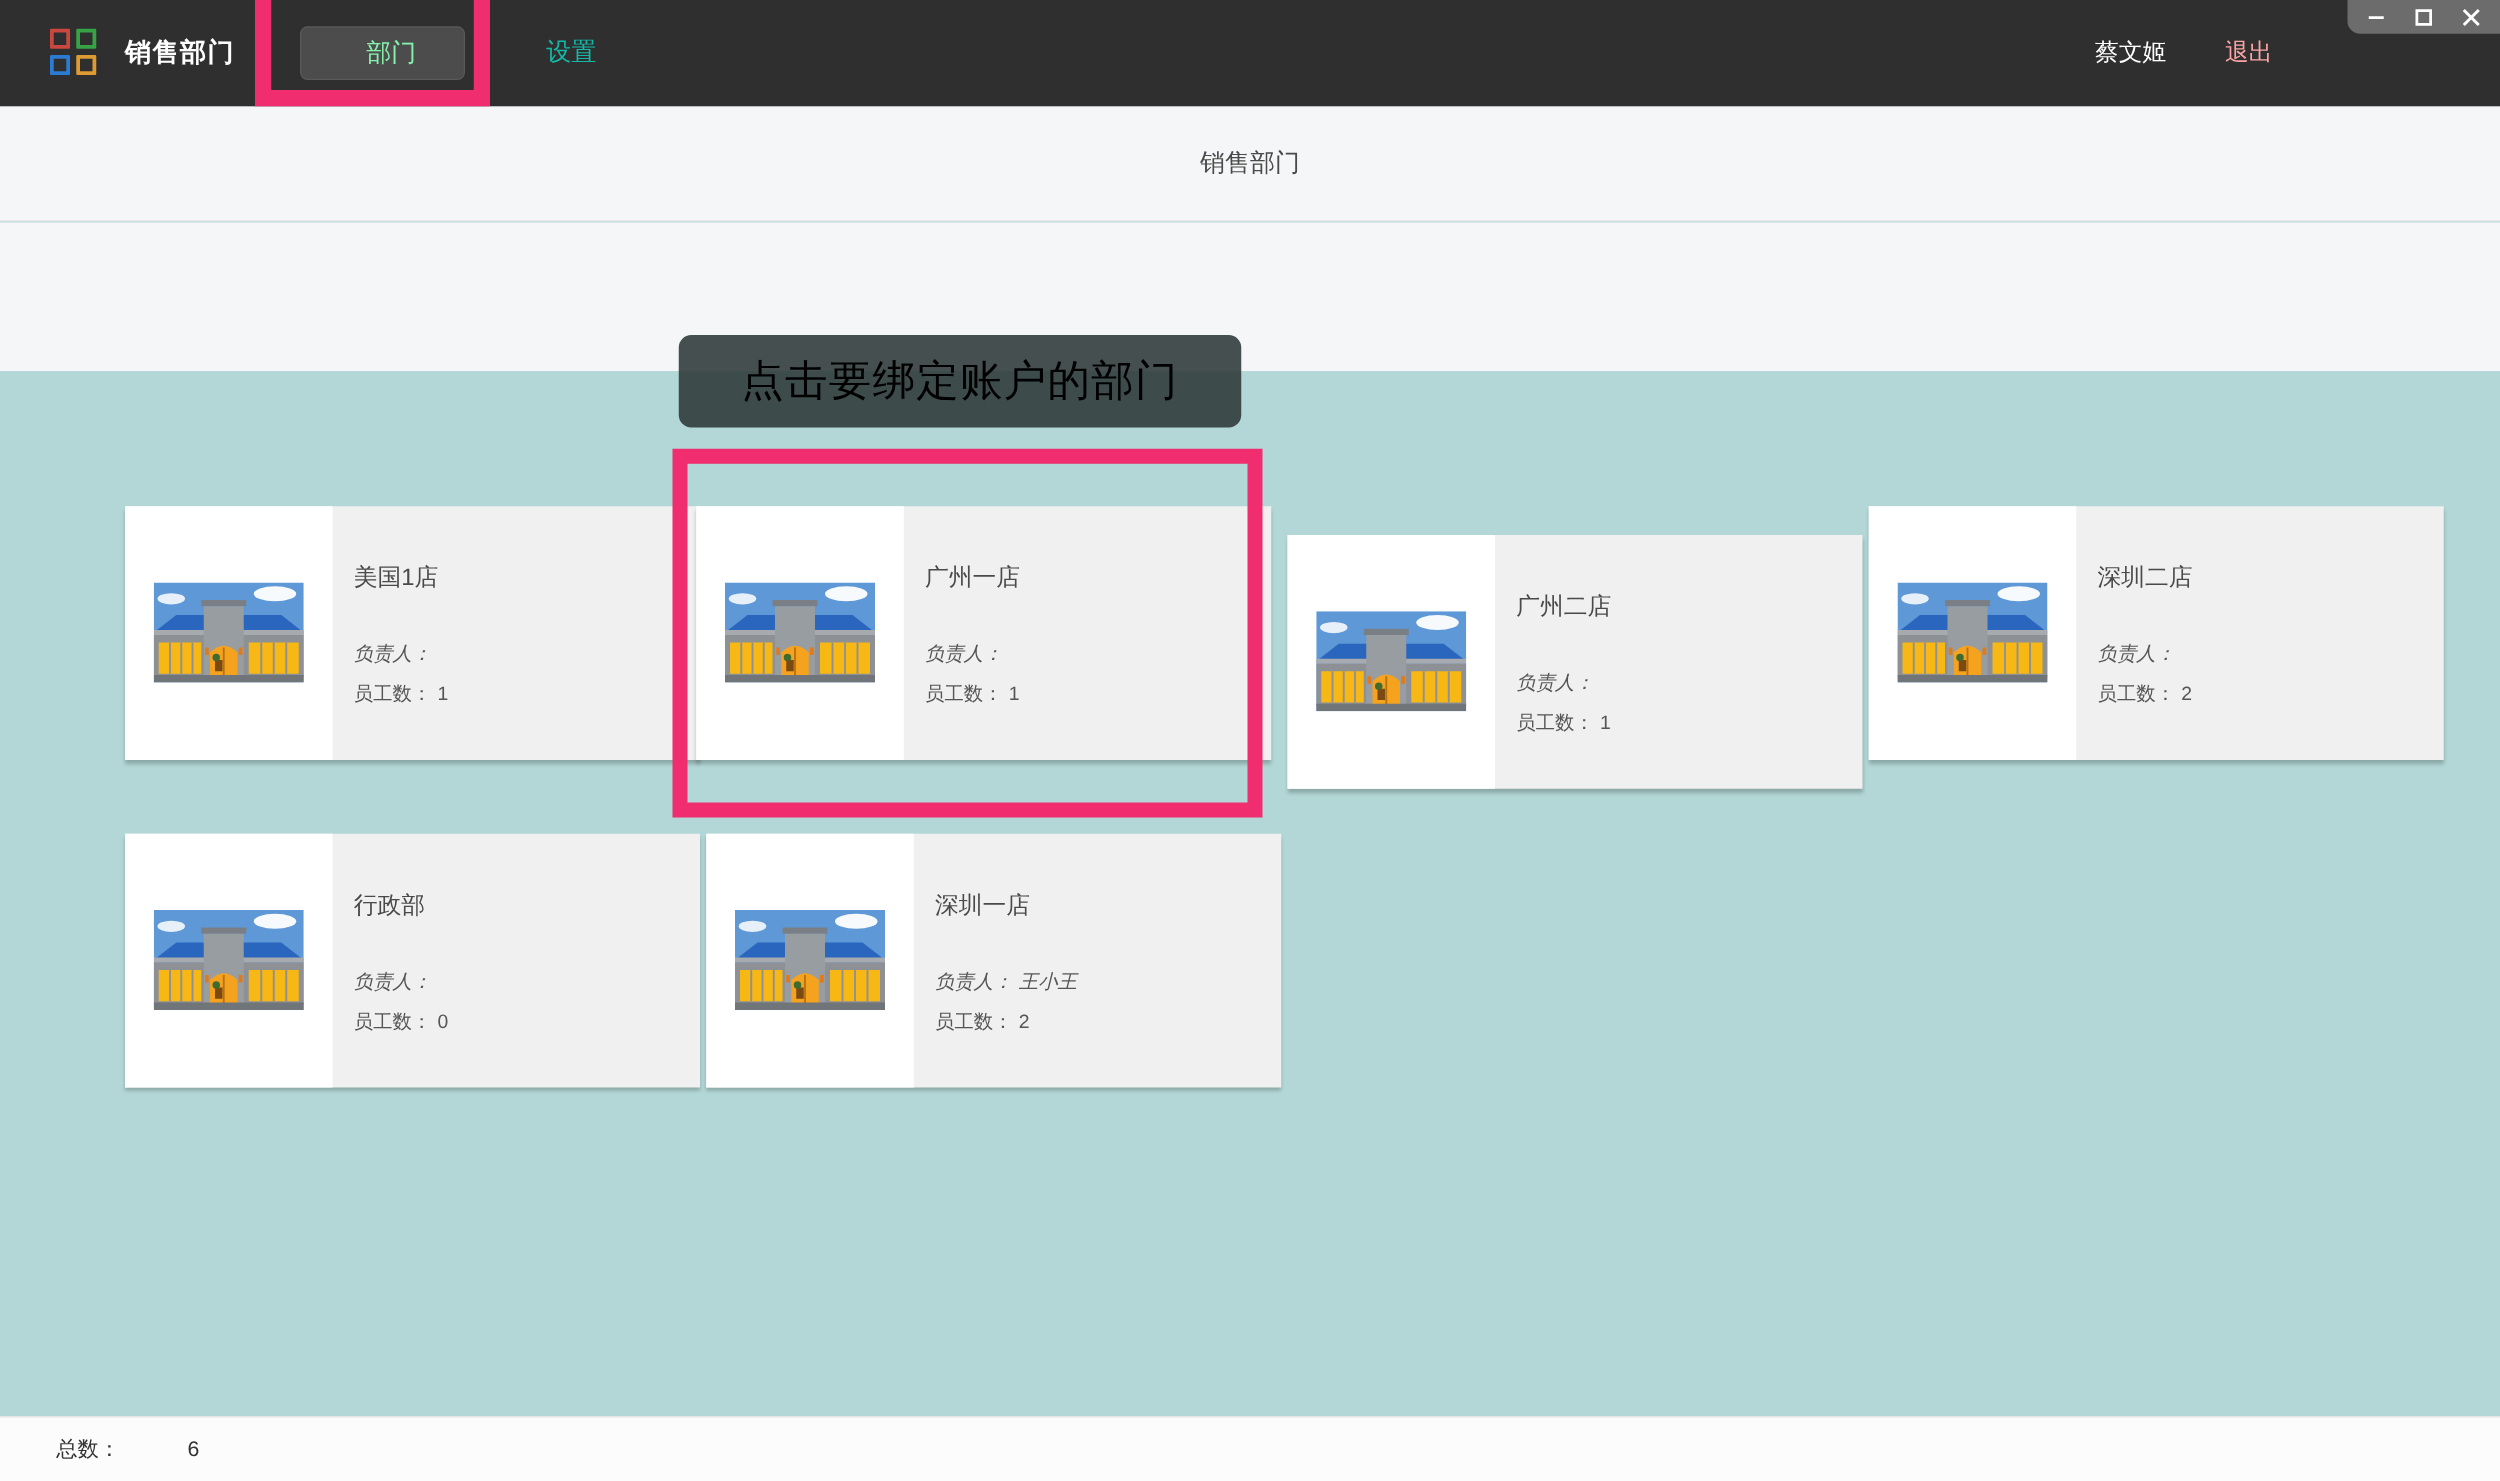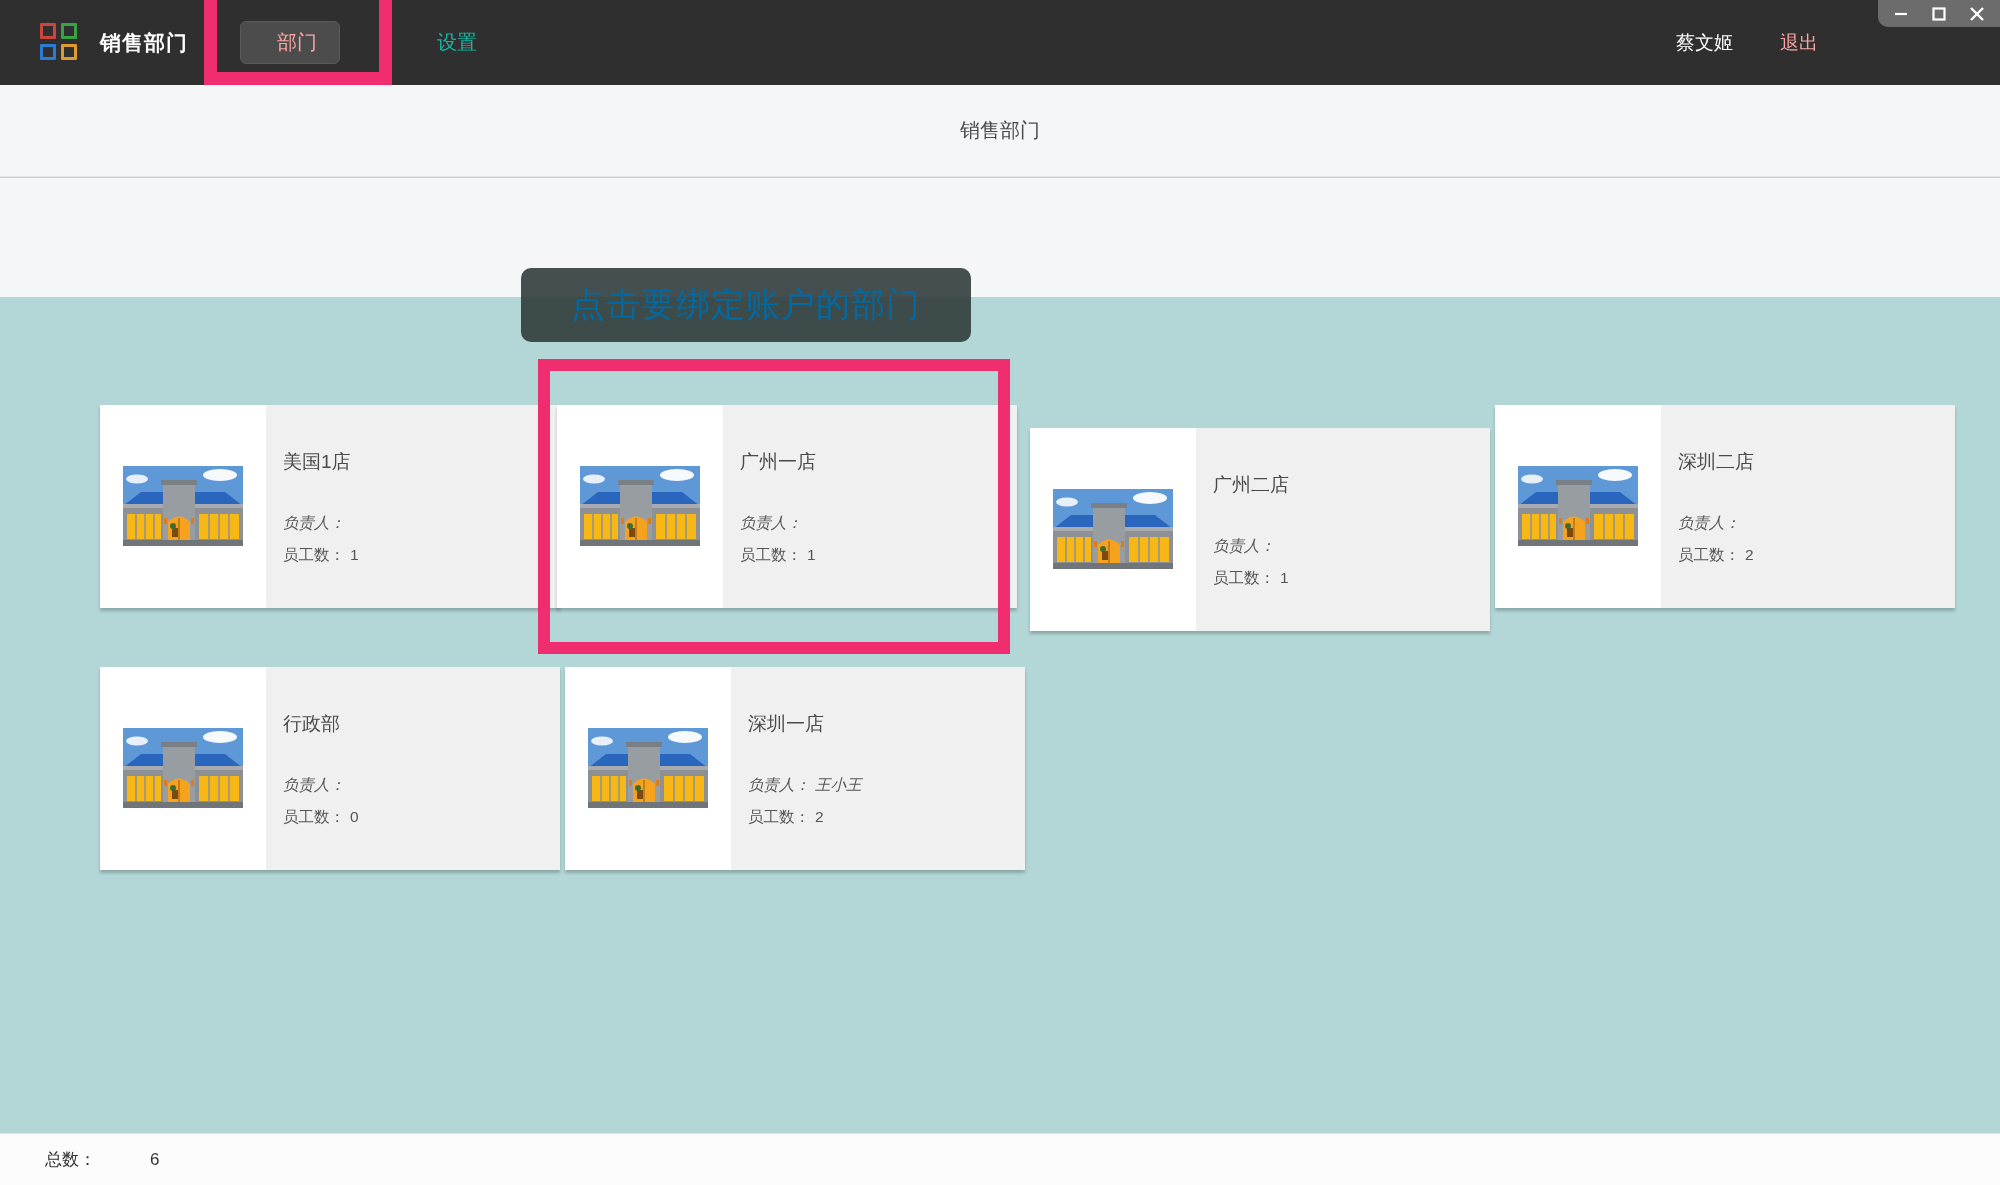--- a/index.html
+++ b/index.html
@@ -10,22 +10,22 @@
   }
   
   .topbar { position:absolute; left:0; top:0; width:2000px; height:85px; background:#2F2F2F; z-index:20; }
   .logo { position:absolute; left:40px; top:23px; width:38px; height:38px;
           display:grid; grid-template-columns:16px 16px; grid-template-rows:16px 16px; gap:5px; }
   .logo i { display:block; border:3px solid; border-radius:1px; }
   .logo .sq-r { border-color:#C9473F; } .logo .sq-g { border-color:#37A345; }
   .logo .sq-b { border-color:#2C7BD2; } .logo .sq-o { border-color:#DD9B33; }
   .app-title { position:absolute; left:100px; top:0; height:85px; line-height:85px;
                color:#fff; font-size:21px; font-weight:bold; letter-spacing:1px; }
-  .tab-btn { position:absolute; left:240px; top:21px; width:100px; height:43px; background:#4C4C4C;
-             border:1px solid #5A5A5A; border-radius:6px; color:#fca5a5; font-size:20px;
+  .tab-btn { position:absolute; left:240px; top:21px; width:132px; height:43px; background:#4C4C4C;
+             border:1px solid #5A5A5A; border-radius:6px; color:#86efac; font-size:20px;
              display:flex; align-items:center; justify-content:center; cursor:pointer;padding-left:14px; }
   .nav-settings { position:absolute; left:437px; top:0; height:65px; line-height:85px;
                   color:#14b8a6; font-size:20px; cursor:pointer; }
   .user-name { position:absolute; left:1676px; top:0; height:105px; line-height:85px; color:#fff; font-size:19px; cursor:pointer; }
   .logout    { position:absolute; left:1780px; top:0; height:85px; line-height:85px; color:#fca5a5; font-size:19px; cursor:pointer; }
   .win-controls { position:absolute; right:0; top:0; width:122px; height:27px; background:#6C6C6C;
                   border-bottom-left-radius:10px; display:flex; align-items:center; justify-content:space-evenly; z-index:30; }
   .win-controls span { display:flex; align-items:center; justify-content:center; width:30px; height:27px; cursor:pointer; }
   
   .annot-tab { position:absolute; left:204px; top:-14px; width:188px; height:99px;
@@ -57,24 +57,24 @@
   .card-left { position:absolute; left:0; top:0; width:166px; height:203px; background:#FFFFFF; }
   .card-photo { position:absolute; left:23px; top:61px; width:120px; height:80px; }
   .card-name { position:absolute; left:183px; top:44px; font-size:19px; color:#4A4A4A; }
   .card-row { position:absolute; left:183px; font-size:15.5px; color:#555; }
   .row-manager { top:108px;font-style:italic; } .row-staff { top:140px; }
   .card-row .val { margin-left:5px; }
   
   .annot-card { position:absolute; left:538px; top:359px; width:472px; height:295px;
                 border:12px solid #EF2D6F; z-index:15; pointer-events:none; }
   
-  .tooltip { position:absolute; left:521px; top:268px; width:450px; height:74px;
+  .tooltip { position:absolute; left:543px; top:268px; width:450px; height:74px;
              background:rgba(45,56,56,0.88); border-radius:10px; z-index:16;
              display:flex; align-items:center; justify-content:center;
-             color:#0369a1; font-size:34px; letter-spacing:1px; }
+             color:#000000; font-size:34px; letter-spacing:1px; }
   
   .statusbar { position:absolute; left:0; top:1133px; width:2000px; height:52px; background:#FCFCFC;
                border-top:1px solid #E2E2E2; display:flex; align-items:center;gap:48px; }
   .statusbar .txt { margin-left:45px; font-size:17px; color:#333; }
   .statusbar .num { margin-left:6px; font-size:17px; color:#333; }
 </style>
 </head>
 <body>
 
 <div class="topbar">

